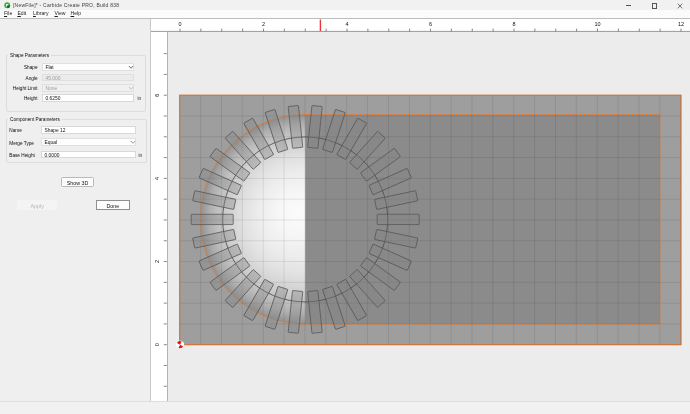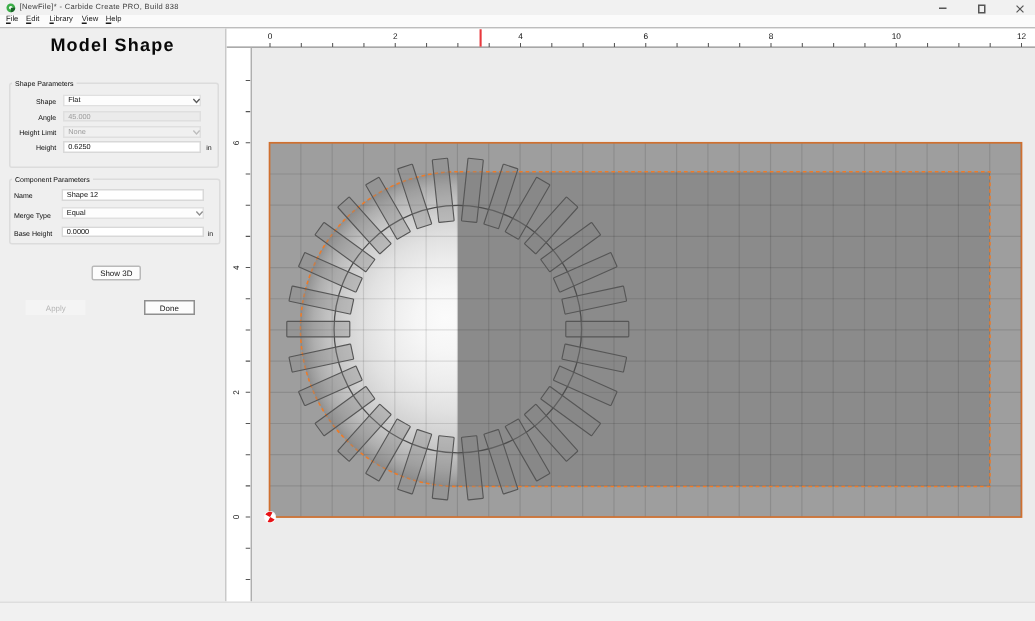--- a/index.html
+++ b/index.html
@@ -45,21 +45,20 @@
   </svg>
 
   <div id="menubar" class="abs"></div>
   <div class="mi" style="left:4px;top:10.2px"><u>F</u>ile</div>
   <div class="mi" style="left:17.4px;top:10.2px"><u>E</u>dit</div>
   <div class="mi" style="left:33px;top:10.2px"><u>L</u>ibrary</div>
   <div class="mi" style="left:54.5px;top:10.2px"><u>V</u>iew</div>
   <div class="mi" style="left:70.5px;top:10.2px"><u>H</u>elp</div>
 
   <div id="panel" class="abs"></div>
-  <div id="mstitle" class="abs" style="top:22.6px">Model Shape</div>
 
   <div class="gbox" style="left:5.5px;top:55px;width:138px;height:55px"></div>
   <div class="gtitle" style="left:8px;top:52.5px">Shape Parameters</div>
 
   <div class="lbl" style="left:0;top:64.8px;width:37.5px;text-align:right">Shape</div>
   <div class="fld fld-dd" style="left:41.5px;top:63.2px;width:92.5px;height:7.8px;padding:1.1px 0 0 3px">Flat</div>
   <svg class="abs" style="left:127.8px;top:64.9px" width="6" height="5" viewBox="0 0 6 5">
       <path d="M0.9 1 L3 3.3 L5.1 1" stroke="#5a5a5a" fill="none" stroke-width="0.9"></path>
     </svg>
 

